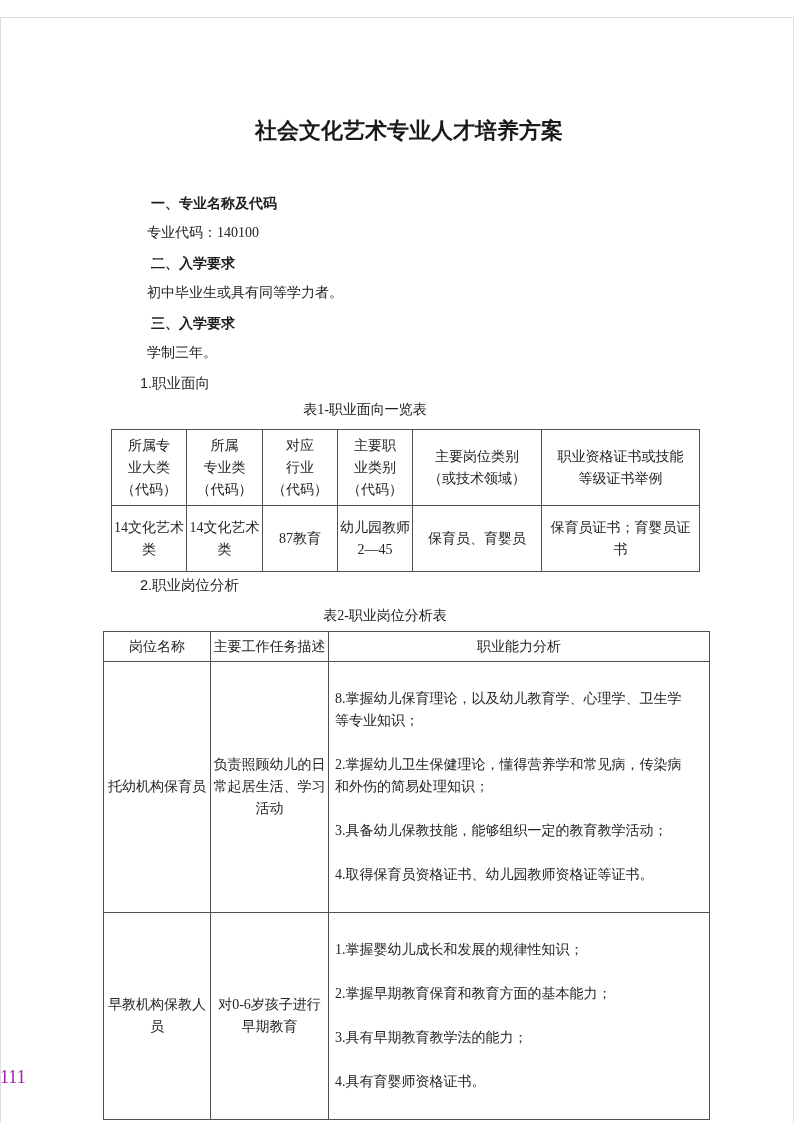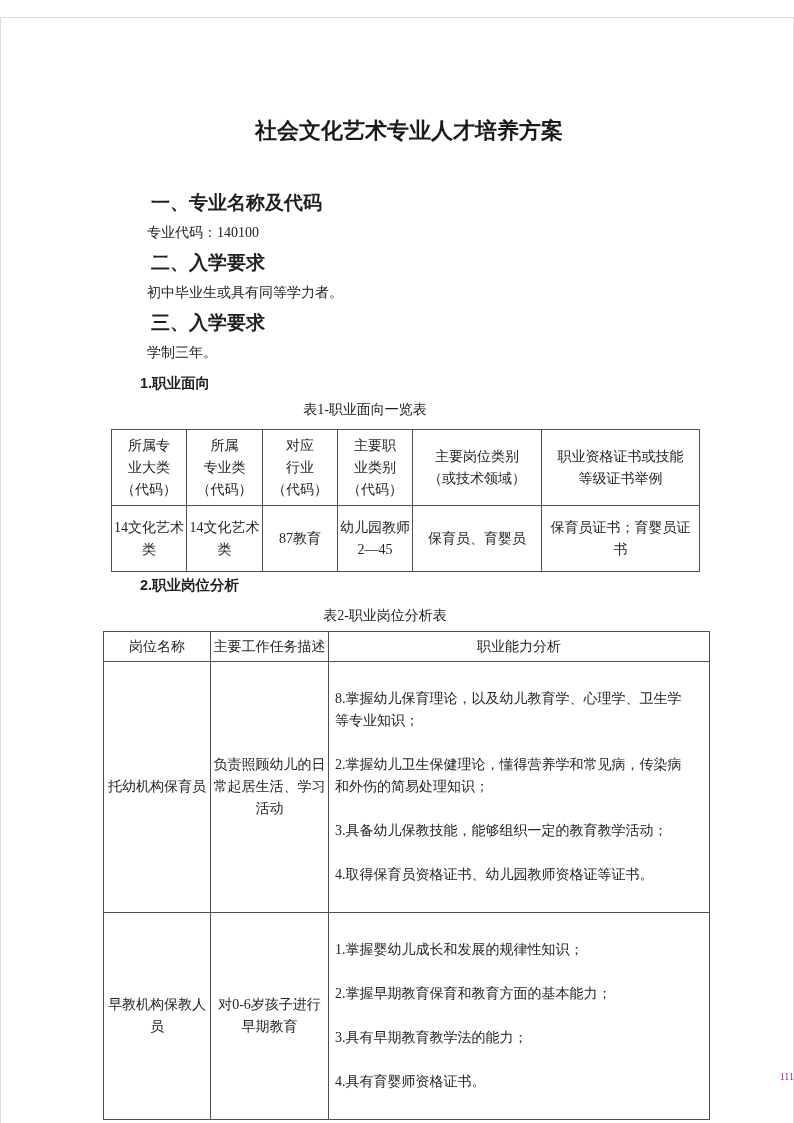--- a/index.html
+++ b/index.html
@@ -21,32 +21,32 @@
     text-align:center;
     font-family:"Liberation Sans","DejaVu Sans",sans-serif;
     font-weight:bold;
     font-size:22px;line-height:32px;
     color:#1a1a1a;
   }
   .sec-heading{
     margin:0 0 0 151px;
     font-family:"Liberation Sans","DejaVu Sans",sans-serif;
     font-weight:bold;
-    font-size:19px;line-height:30px;
+    font-size:14px;line-height:30px;
     color:#1f1f1f;
   }
   .sec-heading.first{margin-top:41px;}
   .body-par{
     margin:0 0 0 147px;
     font-size:14px;line-height:30px;
   }
   .sub-heading{
     margin:0 0 0 140px;
     font-family:"Liberation Sans","DejaVu Sans",sans-serif;
-    font-weight:bold;
+    font-weight:normal;
     font-size:14.5px;line-height:30px;
     color:#1f1f1f;
   }
   .sub-heading.t2{line-height:22px;margin-top:2px;}
   .tbl-caption{
     text-align:center;
     font-size:14px;line-height:24px;
     position:relative;
   }
   .tbl-caption.c1{left:-32px;margin-top:0;}
@@ -76,22 +76,22 @@
   .table2 tr.r2{height:91px;}
   td.abilities{
     text-align:left;
     padding:4px 6px;
     line-height:22px;
   }
   .ability-item{white-space:pre-line;}
   .page-number{
     position:absolute;
     top:1052px;left:0;right:0;
-    text-align:right;
-    font-size:10px;line-height:16px;
+    text-align:left;
+    font-size:18px;line-height:16px;
     color:#a21caf;
   }
 </style>
 </head>
 <body>
 
 <div class="page">
 
   <h1 class="doc-title">社会文化艺术专业人才培养方案</h1>
 

